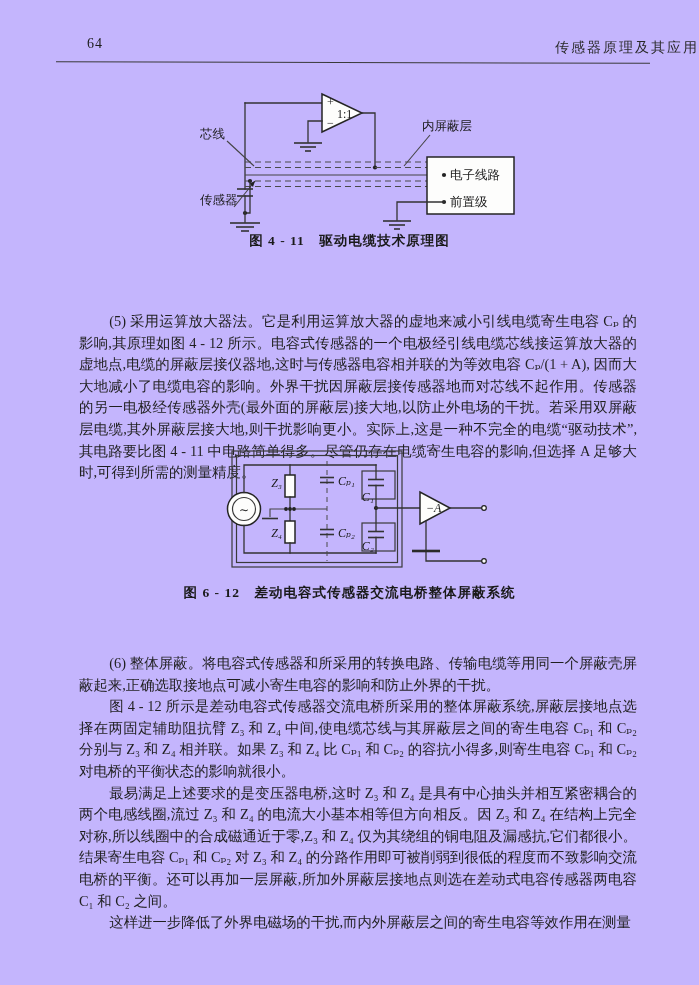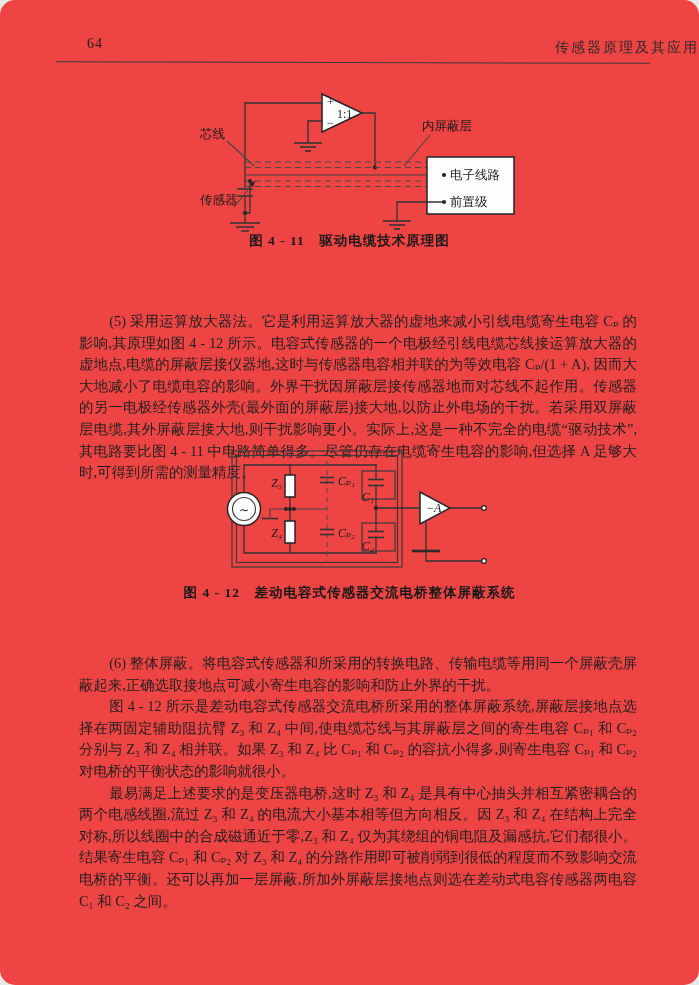--- a/index.html
+++ b/index.html
@@ -1,21 +1,20 @@
 <!DOCTYPE html>
 <html><head>
 <meta charset="utf-8">
 <style>
   html,body{margin:0;padding:0;background:#e8e8e6;}
   .page{
     position:relative;width:699px;height:985px;margin:0 auto;
-    background:#ef4444;overflow:hidden;
+    background:#c4b5fd;overflow:hidden;
     font-family:"Liberation Serif","DejaVu Serif",serif;
     color:#1c1c1c;
-    border-radius:15px;
   }
   .page-number{position:absolute;left:87px;top:36px;font-size:14px;letter-spacing:1px;}
   .running-title{position:absolute;left:0;top:39px;width:100%;text-align:right;font-size:14px;letter-spacing:2px;color:#2a2a2a;}
   .header-rule{position:absolute;left:56px;top:62px;width:594px;height:0;border-top:1.4px solid #3a3a3a;transform:rotate(0.15deg);}
   .fig-caption{position:absolute;left:0;width:100%;text-align:center;font-weight:700;font-size:13.5px;letter-spacing:1px;color:#1a1a1a;}
   .caption-1{top:232px;}
   .caption-2{top:584px;}
   .body-text{
     position:absolute;left:79px;width:558px;
     font-size:14.4px;line-height:21.6px;
@@ -195,21 +194,22 @@
       <text class="mathlabel" x="202" y="69">−A</text>
     </g>
     <path class="wire" d="M226,65 H258"></path>
     <circle class="term" cx="260" cy="65" r="2.3"></circle>
 
     <path class="wire" d="M202,78 V118 H258"></path>
     <line class="gbar-heavy" x1="188" y1="108" x2="216" y2="108"></line>
     <circle class="term" cx="260" cy="118" r="2.3"></circle>
   </svg>
 
-  <div class="fig-caption caption-2">图 4 - 12　差动电容式传感器交流电桥整体屏蔽系统</div>
+  <div class="fig-caption caption-2">图 6 - 12　差动电容式传感器交流电桥整体屏蔽系统</div>
 
   <div class="body-text para6">
     <p>(6) 整体屏蔽。将电容式传感器和所采用的转换电路、传输电缆等用同一个屏蔽壳屏蔽起来,正确选取接地点可减小寄生电容的影响和防止外界的干扰。</p>
     <p>图 4 - 12 所示是差动电容式传感器交流电桥所采用的整体屏蔽系统,屏蔽层接地点选择在两固定辅助阻抗臂 Z₃ 和 Z₄ 中间,使电缆芯线与其屏蔽层之间的寄生电容 Cₚ₁ 和 Cₚ₂ 分别与 Z₃ 和 Z₄ 相并联。如果 Z₃ 和 Z₄ 比 Cₚ₁ 和 Cₚ₂ 的容抗小得多,则寄生电容 Cₚ₁ 和 Cₚ₂ 对电桥的平衡状态的影响就很小。</p>
     <p>最易满足上述要求的是变压器电桥,这时 Z₃ 和 Z₄ 是具有中心抽头并相互紧密耦合的两个电感线圈,流过 Z₃ 和 Z₄ 的电流大小基本相等但方向相反。因 Z₃ 和 Z₄ 在结构上完全对称,所以线圈中的合成磁通近于零,Z₃ 和 Z₄ 仅为其绕组的铜电阻及漏感抗,它们都很小。结果寄生电容 Cₚ₁ 和 Cₚ₂ 对 Z₃ 和 Z₄ 的分路作用即可被削弱到很低的程度而不致影响交流电桥的平衡。还可以再加一层屏蔽,所加外屏蔽层接地点则选在差动式电容传感器两电容 C₁ 和 C₂ 之间。</p>
+    <p>这样进一步降低了外界电磁场的干扰,而内外屏蔽层之间的寄生电容等效作用在测量</p>
   </div>
 
 </div>
 
 </body></html>

